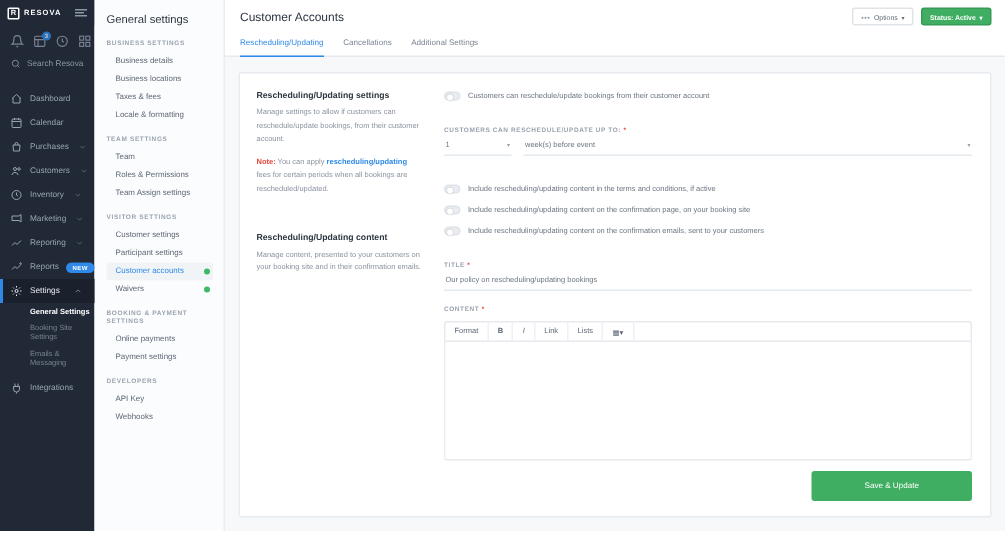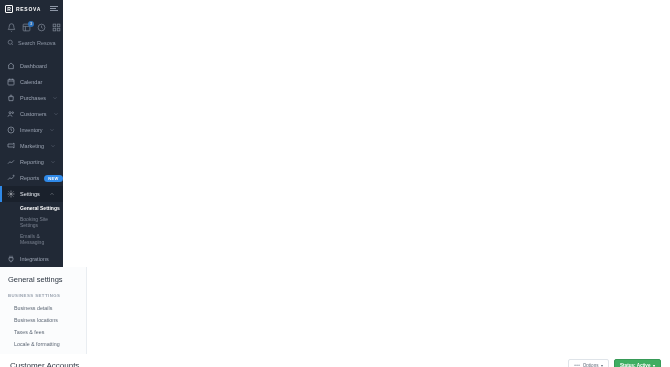--- a/index.html
+++ b/index.html
@@ -1,21 +1,21 @@
 <!DOCTYPE html>
 <html><head>
 <meta charset="utf-8">
 <style>
   * { box-sizing: border-box; margin: 0; padding: 0; }
   html, body {
     width: 670px; height: 367px;
     font-family: "Liberation Sans", sans-serif;
     background: #ffffff; overflow: hidden;
   }
-  .app { display: flex; width: 670px; height: 354px; flex-direction: column; }
+  .app { display: flex; width: 670px; height: 354px; }
 
   
   .rail {
     width: 63px; background: #212936; color: #9aa3b2;
     flex: 0 0 63px; display: flex; flex-direction: column;
   }
   .logo-row {
     height: 17px; display: flex; align-items: center;
     padding: 0 5px; gap: 3px; background:#212936;
   }

